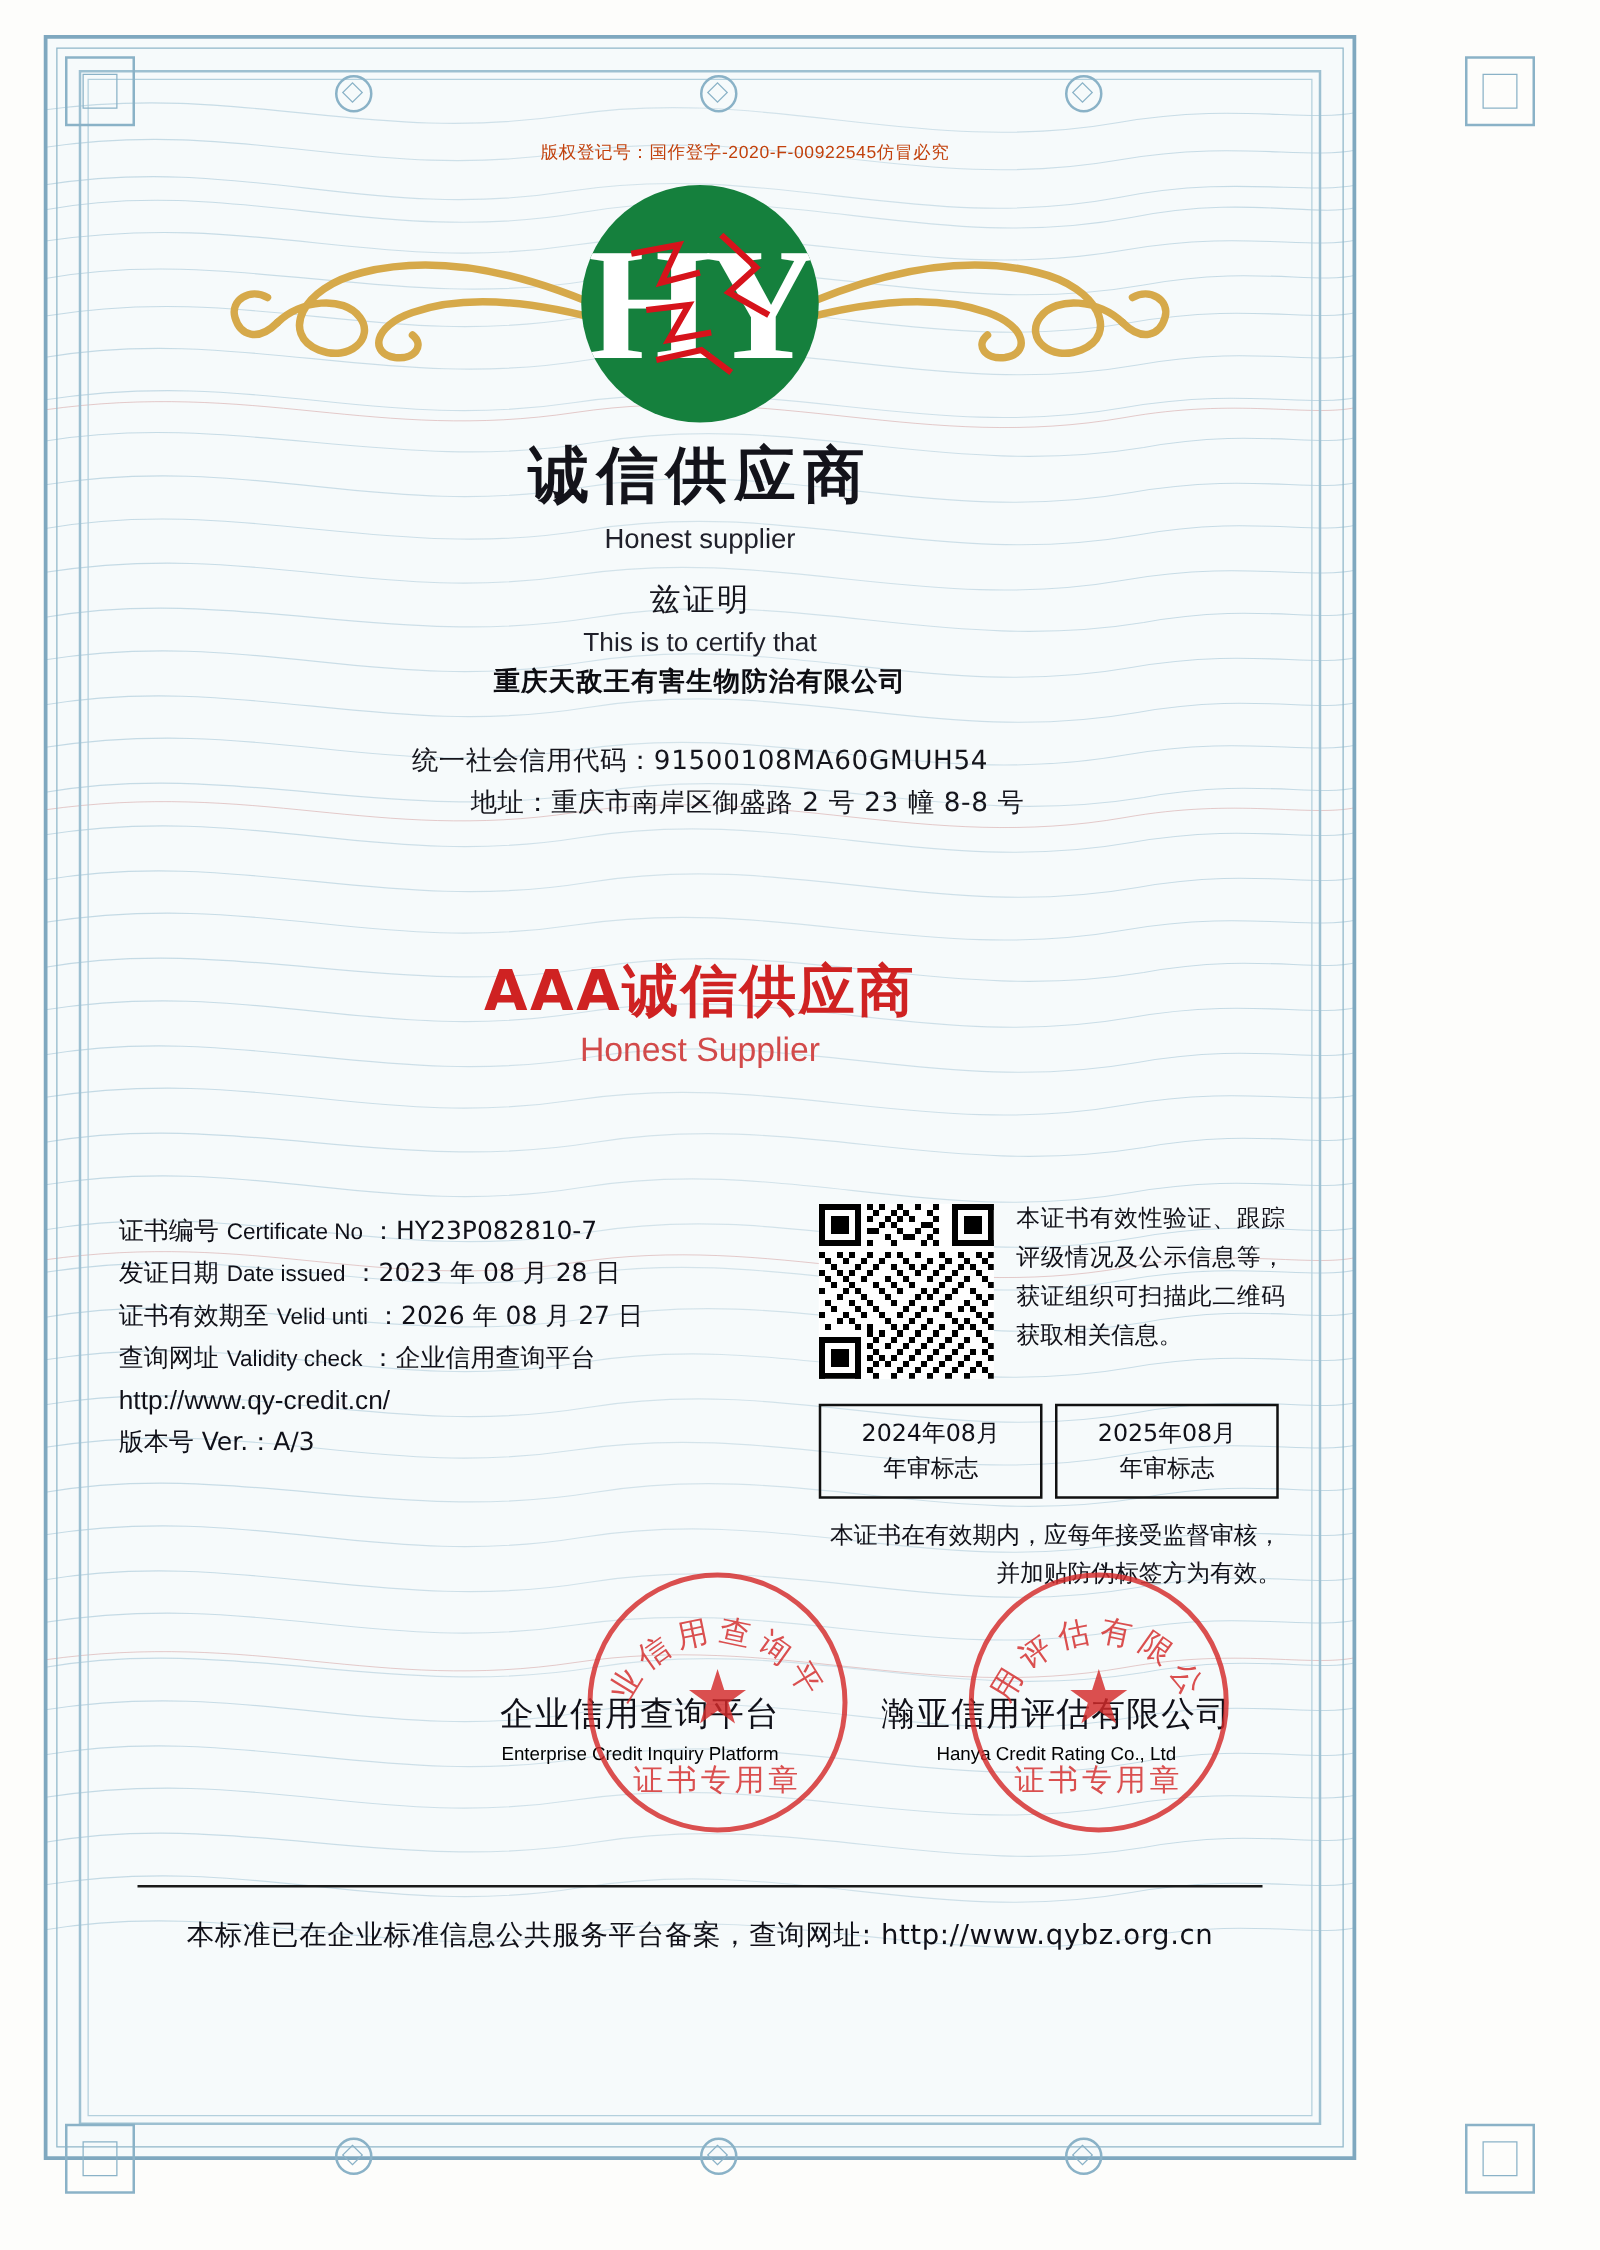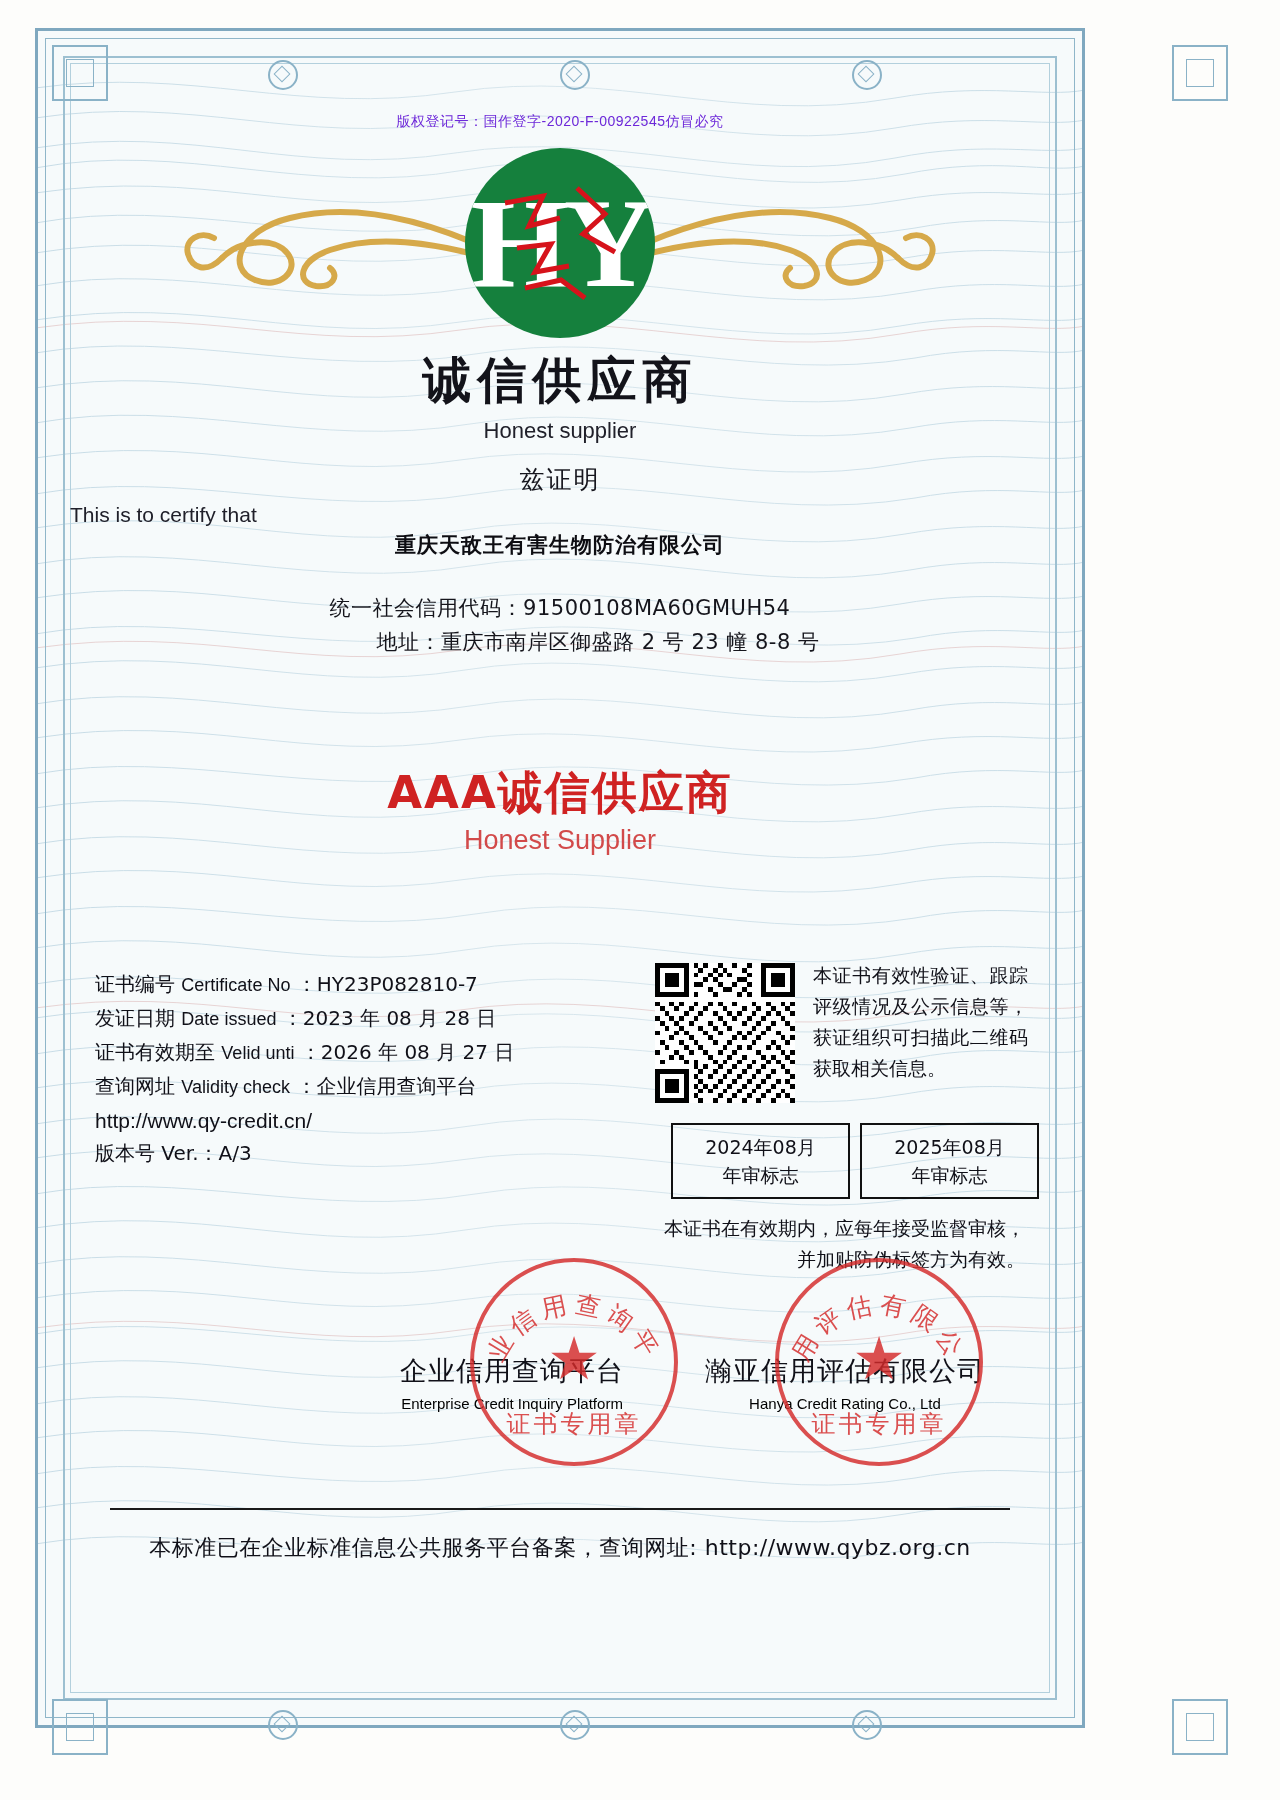--- a/index.html
+++ b/index.html
@@ -66,22 +66,23 @@
     content:"";position:absolute;left:6px;top:6px;width:10px;height:10px;
     border:1px solid #8ab2c7;transform:rotate(45deg);
   }
 
   
   .content{position:absolute;left:70px;top:63px;width:980px;height:1630px;}
 
   .copyright{
     position:absolute;left:0;top:50px;width:100%;
     text-align:center;
-    font-size:14px;color:#6d28d9;
+    font-size:14px;color:#c2410c;
     letter-spacing:.5px;
+    padding-left:36px;
   }
 
   .logo-wrap{
     position:absolute;left:0;top:85px;width:100%;height:190px;
   }
   .logo-circle{
     position:absolute;left:50%;top:0;transform:translateX(-50%);
     width:190px;height:190px;border-radius:50%;
     background:#15803d;
     overflow:hidden;
@@ -116,21 +117,21 @@
     text-align:center;
     font-size:22px;color:#20202a;
   }
   .certify-cn{
     position:absolute;left:0;top:400px;width:100%;
     text-align:center;font-size:25px;color:#16161e;letter-spacing:2px;
     font-family:"DejaVu Sans", sans-serif;
   }
   .certify-en{
     position:absolute;left:0;top:440px;width:100%;
-    font-size:21px;color:#20202a;
+    text-align:center;font-size:21px;color:#20202a;
   }
   .company{
     position:absolute;left:0;top:468px;width:100%;
     text-align:center;
     font-family:"DejaVu Sans", sans-serif;
     font-weight:bold;
     font-size:21px;color:#0d0d12;letter-spacing:1px;
   }
   .creditcode{
     position:absolute;left:0;top:531px;width:100%;
@@ -176,21 +177,21 @@
     position:absolute;left:0;top:0;width:140px;height:140px;
     background:#fff;
   }
   .qrnote{
     position:absolute;left:158px;top:-3px;width:215px;
     font-size:19px;line-height:31px;color:#101018;
     font-family:"DejaVu Sans", sans-serif;
     text-align:justify;
   }
   .stamps-row{
-    position:absolute;left:16px;top:160px;width:370px;
+    position:absolute;left:0;top:160px;width:370px;
     display:flex;gap:10px;
   }
   .stamp-box{
     width:175px;height:72px;border:2px solid #111;
     display:flex;flex-direction:column;align-items:center;justify-content:center;
     font-family:"DejaVu Sans", sans-serif;
     font-size:19px;color:#101018;line-height:28px;
   }
   .qrfoot{
     position:absolute;left:0;top:250px;width:370px;

